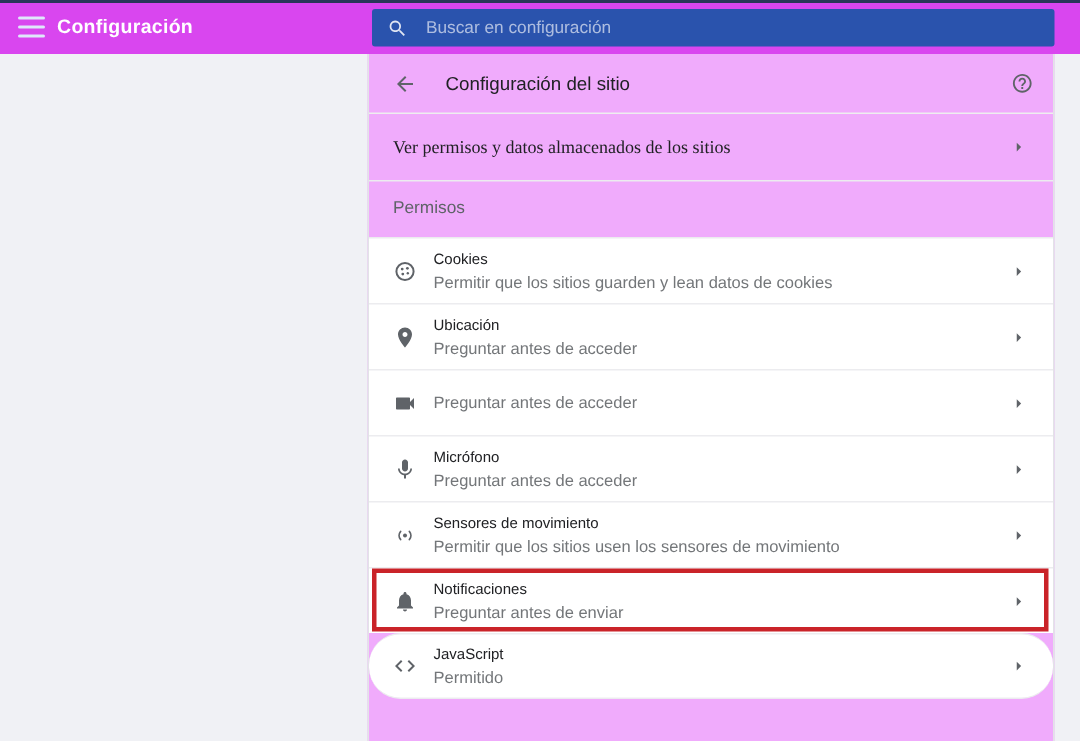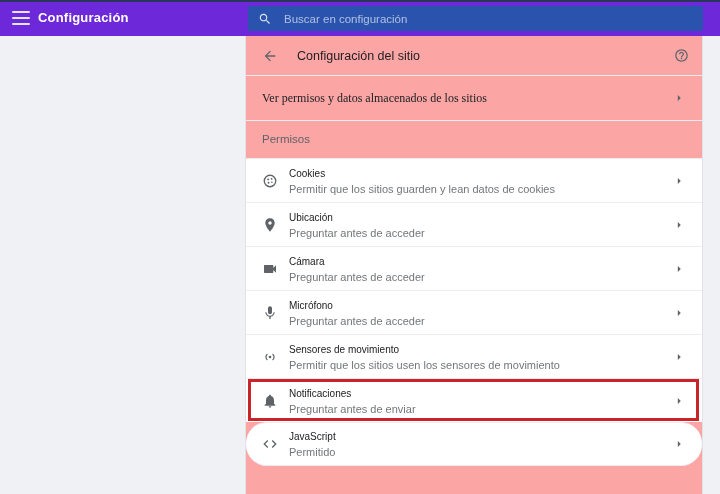--- a/index.html
+++ b/index.html
@@ -6,35 +6,35 @@
   html,body { width:720px; height:494px; overflow:hidden; }
   body {
     position:relative;
     font-family:"Liberation Sans","DejaVu Sans",sans-serif;
     background:#f0f1f5;
   }
   
   .top-edge { position:absolute; top:0; left:0; right:0; height:2px; background:#2a3659; z-index:20; }
 
   
-  .hdr { position:absolute; top:0; left:0; right:0; height:36px; background:#6d28d9; z-index:10; }
+  .hdr { position:absolute; top:0; left:0; right:0; height:36px; background:#d946ef; z-index:10; }
   .menu-btn { position:absolute; left:12px; top:11px; width:18px; height:14px;
     display:flex; flex-direction:column; justify-content:space-between; cursor:pointer; background:none; border:none; }
   .menu-btn span { display:block; height:2px; width:18px; background:#dfe6fb; border-radius:1px; }
   .hdr-title { position:absolute; left:38px; top:0; height:36px; line-height:36px;
     color:#ffffff; font-size:13px; font-weight:bold; letter-spacing:.2px; }
   .search { position:absolute; left:248px; top:6px; width:455px; height:25px;
     background:#2a53ad; border-radius:2px; display:flex; align-items:center; padding:0 10px; }
   .search svg { width:14px; height:14px; fill:rgba(255,255,255,.85); flex:none; }
   .search input { flex:1; margin-left:12px; background:transparent; border:none; outline:none;
     color:#fff; font-size:11.5px; font-family:inherit; }
   .search input::placeholder { color:rgba(255,255,255,.62); }
 
   
-  .panel { position:absolute; left:245px; top:36px; width:458px; bottom:0; background:#fca5a5;
+  .panel { position:absolute; left:245px; top:36px; width:458px; bottom:0; background:#f0abfc;
     border-left:1px solid #e2e3e7; border-right:1px solid #e2e3e7; }
 
   .title-row { height:40px; display:flex; align-items:center; padding:0 10px 0 13px;
     border-bottom:1px solid #eeeeef; }
   .icon-btn { background:none; border:none; display:flex; align-items:center; justify-content:center;
     width:22px; height:22px; cursor:pointer; padding:0; }
   .icon-btn svg { fill:#5f6368; }
   .back-btn svg { width:16px; height:16px; }
   .page-title { margin-left:16px; font-size:12.5px; color:#202124; }
   .help-btn { margin-left:auto; }
@@ -150,21 +150,20 @@
         </span>
     </div>
 
     <div class="perm-row">
       <span class="icon-slot">
         <svg viewBox="0 0 24 24">
             <path d="M17 10.5V7c0-.55-.45-1-1-1H4c-.55 0-1 .45-1 1v10c0 .55.45 1 1 1h12c.55 0 1-.45 1-1v-3.5l4 4v-11l-4 4z"></path>
           </svg>
         </span>
       <div class="texts">
-        <div class="row-title">Cámara</div>
         <div class="row-sub">Preguntar antes de acceder</div>
       </div>
       <span class="chev">
         <svg viewBox="0 0 24 24">
             <path d="M10 17l5-5-5-5v10z"></path>
           </svg>
         </span>
     </div>
 
     <div class="perm-row">

